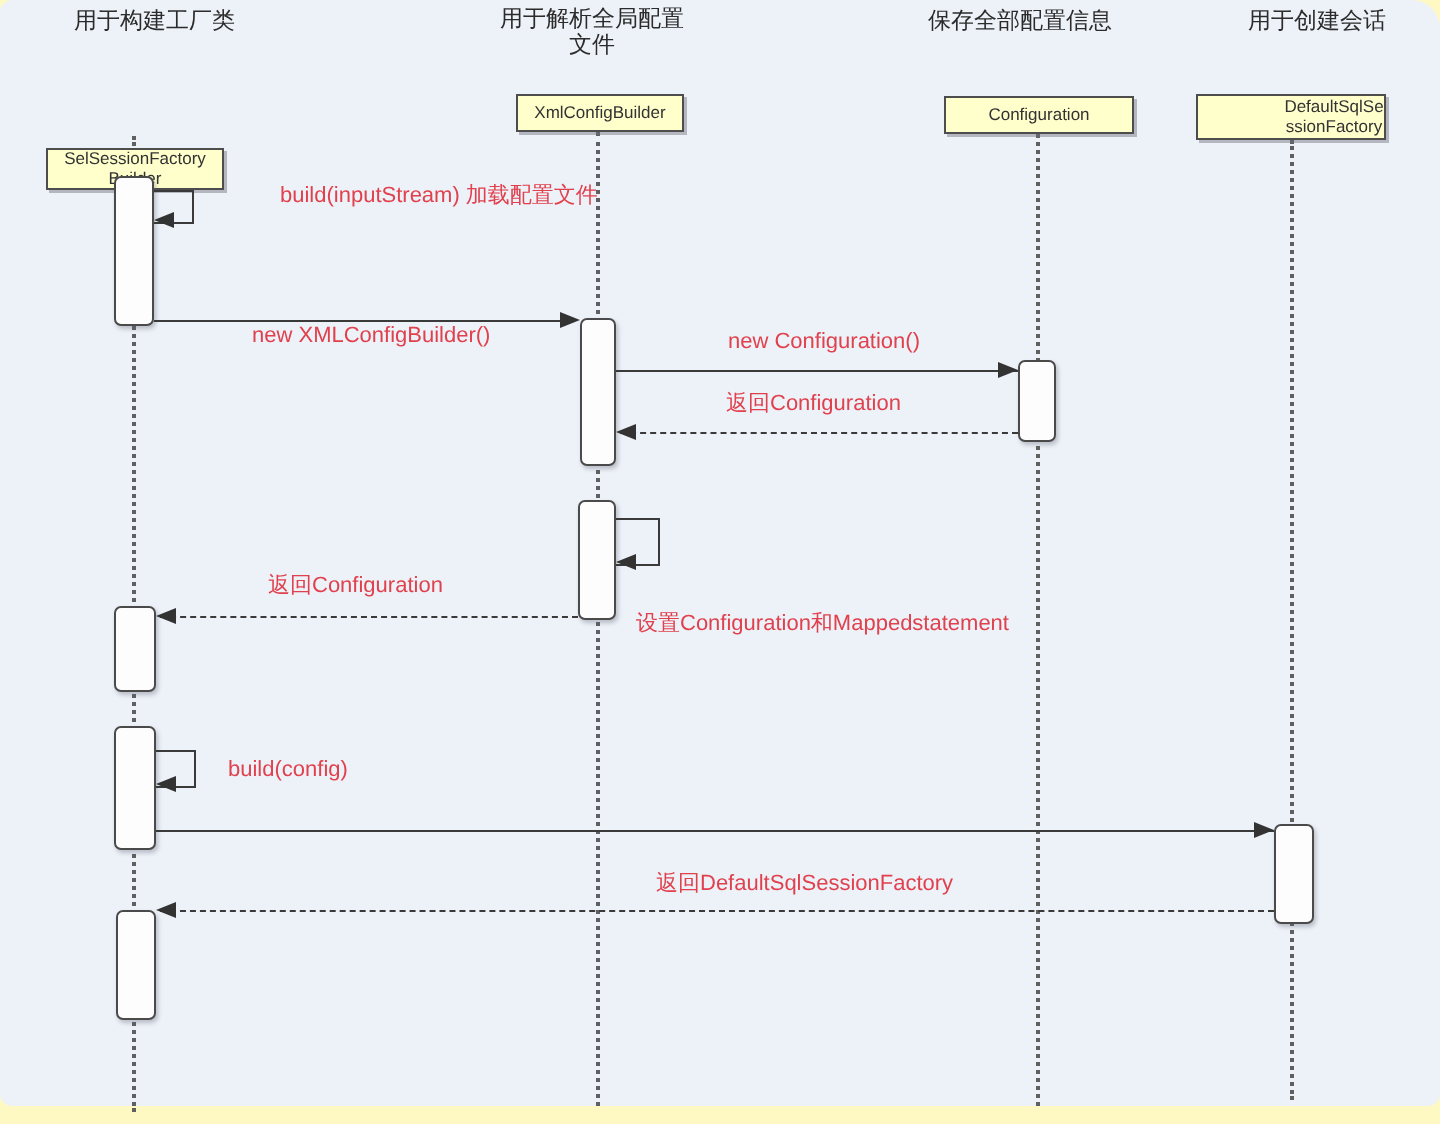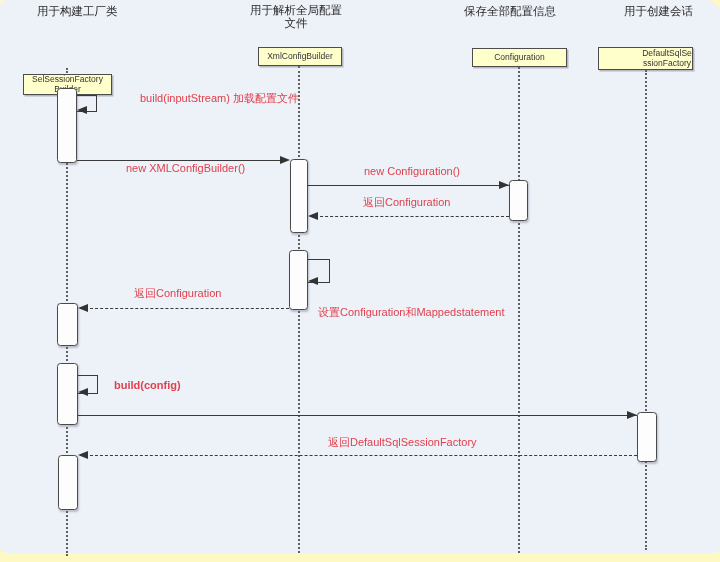--- a/index.html
+++ b/index.html
@@ -81,21 +81,21 @@
   <div class="self-loop" style="left:308px;top:259px;width:22px;height:24px;"></div>
   <div class="head left" style="left:308px;top:277px;"></div>
   <div class="msg-label" style="left:318px;top:306px;">设置Configuration和Mappedstatement</div>
 
   <div class="msg-line dashed" style="left:80px;top:308px;width:209px;"></div>
   <div class="head left" style="left:78px;top:304px;"></div>
   <div class="msg-label" style="left:134px;top:287px;">返回Configuration</div>
 
   <div class="self-loop" style="left:78px;top:375px;width:20px;height:19px;"></div>
   <div class="head left" style="left:78px;top:388px;"></div>
-  <div class="msg-label" style="left:114px;top:379px;font-weight:bold;">build(config)</div>
+  <div class="msg-label" style="left:114px;top:379px;">build(config)</div>
 
   <div class="msg-line" style="left:78px;top:415px;width:559px;"></div>
   <div class="head right" style="left:627px;top:411px;"></div>
 
   <div class="msg-line dashed" style="left:80px;top:455px;width:557px;"></div>
   <div class="head left" style="left:78px;top:451px;"></div>
   <div class="msg-label" style="left:328px;top:436px;">返回DefaultSqlSessionFactory</div>
 </div>
 
 </body></html>

